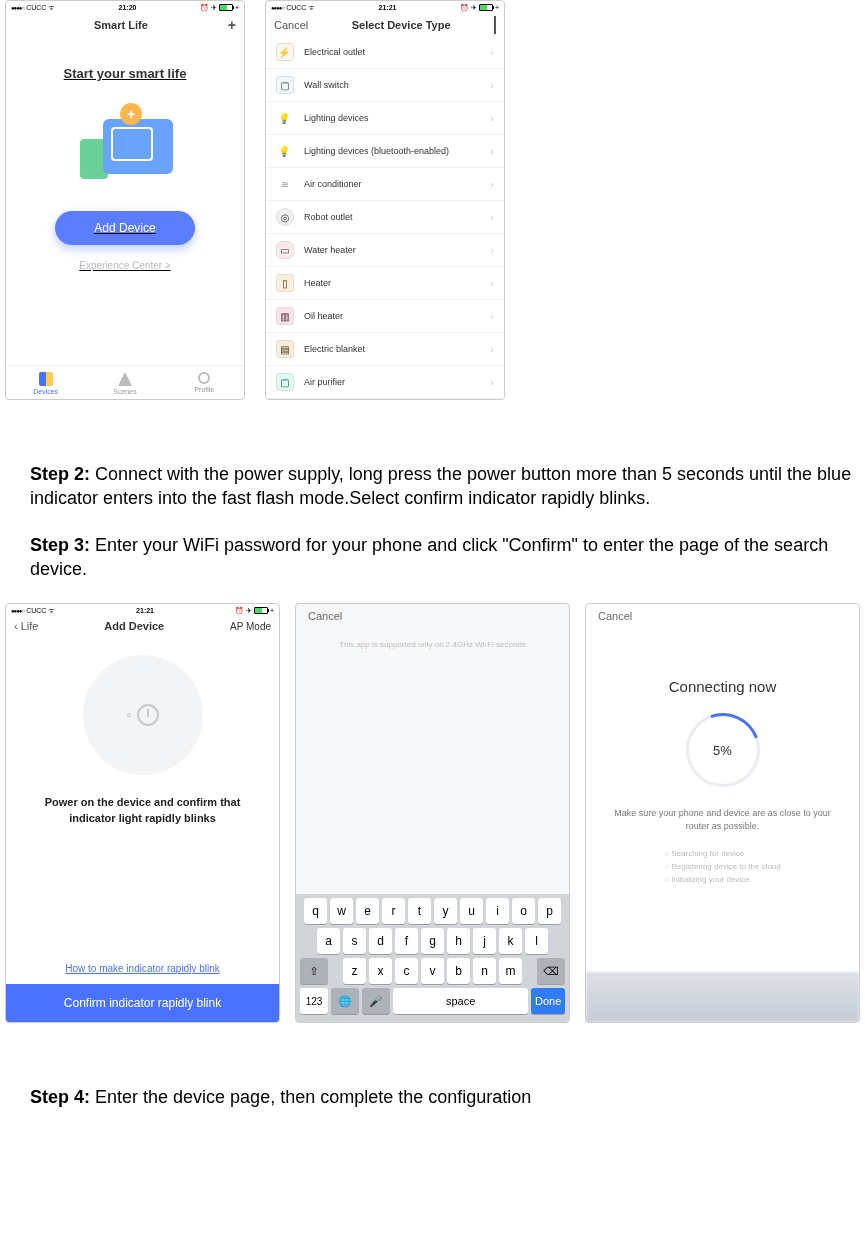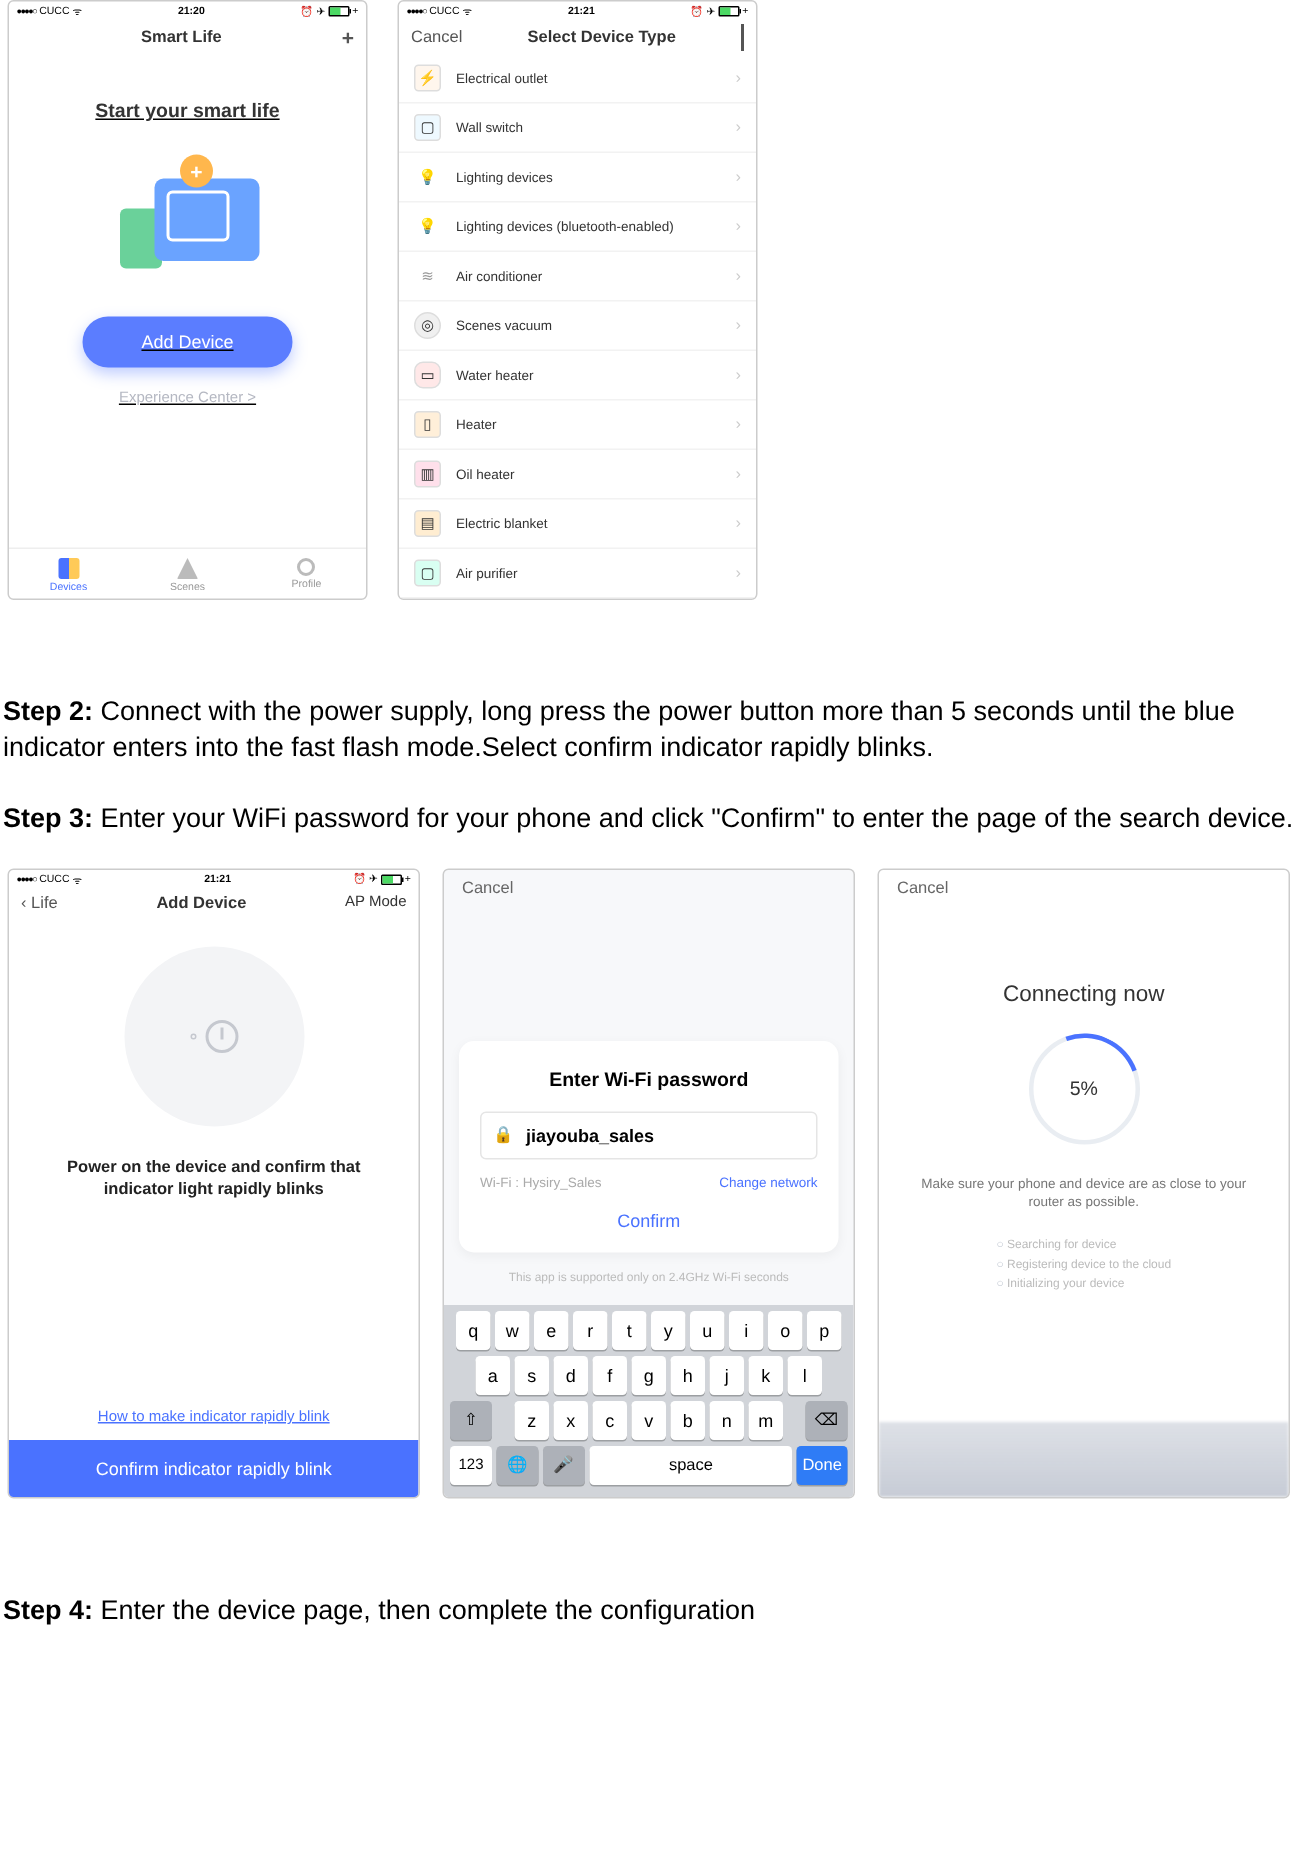--- a/index.html
+++ b/index.html
@@ -54,21 +54,21 @@
   .d-ac { background:#fff; border:none; color:#999; }
   .d-robot { border-radius:50%; background:#f0f0f0; }
   .d-waterh { background:#ffe8e8; border-radius:6px; }
   .d-heater { background:#ffefd9; }
   .d-oil { background:#ffe0eb; }
   .d-blanket { background:#ffedd1; }
   .d-purifier { background:#d9fff2; }
   .scanico { width:14px; height:14px; border:1px solid #555; position:relative; }
 
   
-  .steps { padding:0 2px; }
+  .steps { padding:0 2px;margin-left:28px; }
   .step { font-size:18px; line-height:1.35; margin:22px 0; }
   .step b { font-weight:bold; }
 
   
   .bottom-phones { display:flex; gap:15px; padding:0 5px 40px; }
   .phone-b { width:275px; height:420px; border:1px solid #ccc; border-radius:4px; font-family:-apple-system,Helvetica,Arial,sans-serif; display:flex; flex-direction:column; overflow:hidden; }
 
   
   .p3-body { flex:1; display:flex; flex-direction:column; align-items:center; padding:10px 15px 0; }
   .power-circle { width:120px; height:120px; border-radius:50%; background:#f3f4f6; margin:10px 0 20px; display:flex; align-items:center; justify-content:center; gap:6px; color:#c5c8cf; }
@@ -190,21 +190,21 @@
             <span>Lighting devices (bluetooth-enabled)</span>
             <span class="chev">›</span>
           </div>
         <div class="devrow">
             <span class="devico d-ac">≋</span>
             <span>Air conditioner</span>
             <span class="chev">›</span>
           </div>
         <div class="devrow">
             <span class="devico d-robot">◎</span>
-            <span>Scenes vacuum</span>
+            <span>Robot outlet</span>
             <span class="chev">›</span>
           </div>
         <div class="devrow">
             <span class="devico d-waterh">▭</span>
             <span>Water heater</span>
             <span class="chev">›</span>
           </div>
         <div class="devrow">
             <span class="devico d-heater">▯</span>
             <span>Heater</span>
@@ -260,32 +260,20 @@
             <span class="pc-pwr"></span>
         </div>
         <div class="p3-text">Power on the device and confirm that indicator light rapidly blinks</div>
         <div class="p3-link">How to make indicator rapidly blink</div>
       </div>
       <div class="p3-btn">Confirm indicator rapidly blink</div>
     </div>
 
     <div class="phone-b gray">
       <div class="p4-top">Cancel</div>
-      <div class="p4-card">
-        <div class="p4-title">Enter Wi-Fi password</div>
-        <div class="p4-input">
-          <span class="lock-icon">🔒</span>
-          <span>jiayouba_sales</span>
-        </div>
-        <div class="p4-wifi">
-          <span>Wi-Fi : Hysiry_Sales</span>
-          <span class="p4-change">Change network</span>
-        </div>
-        <div class="p4-confirm">Confirm</div>
-      </div>
       <div class="p4-note">This app is supported only on 2.4GHz Wi-Fi seconds</div>
       <div class="kb">
         <div class="kb-row" id="kbr1">
             <div class="key">q</div>
             <div class="key">w</div>
             <div class="key">e</div>
             <div class="key">r</div>
             <div class="key">t</div>
             <div class="key">y</div>
             <div class="key">u</div>

